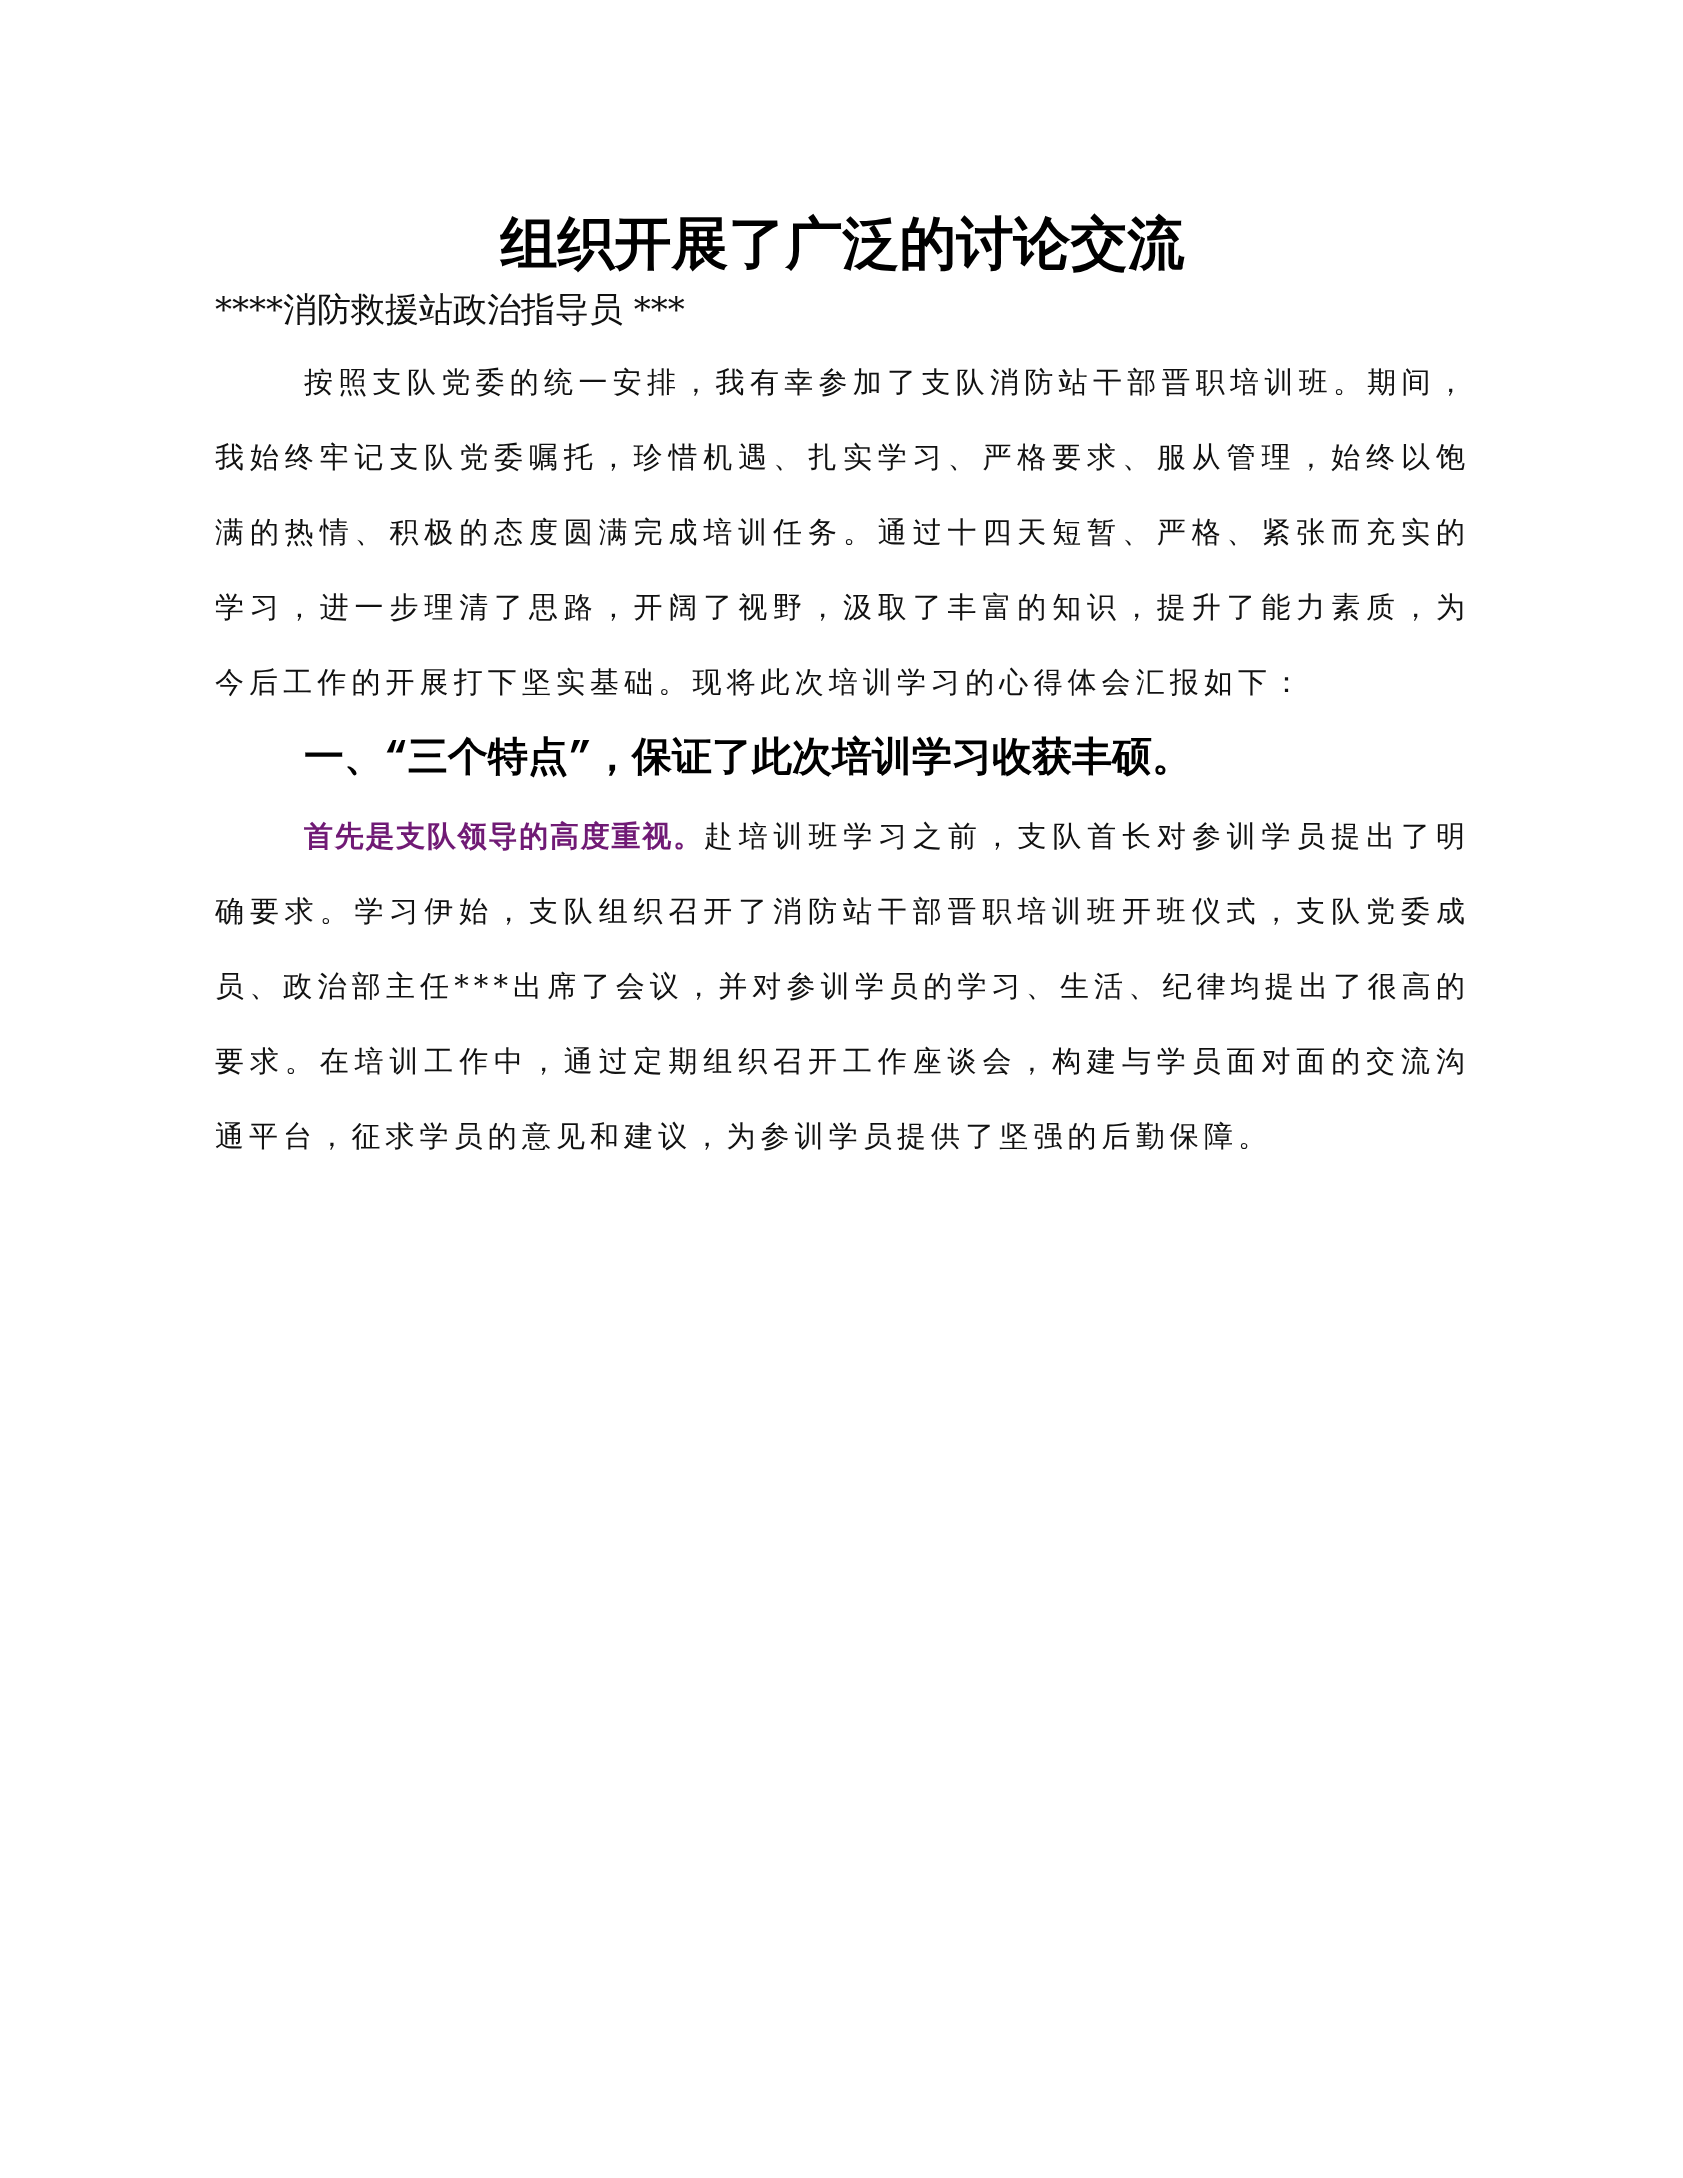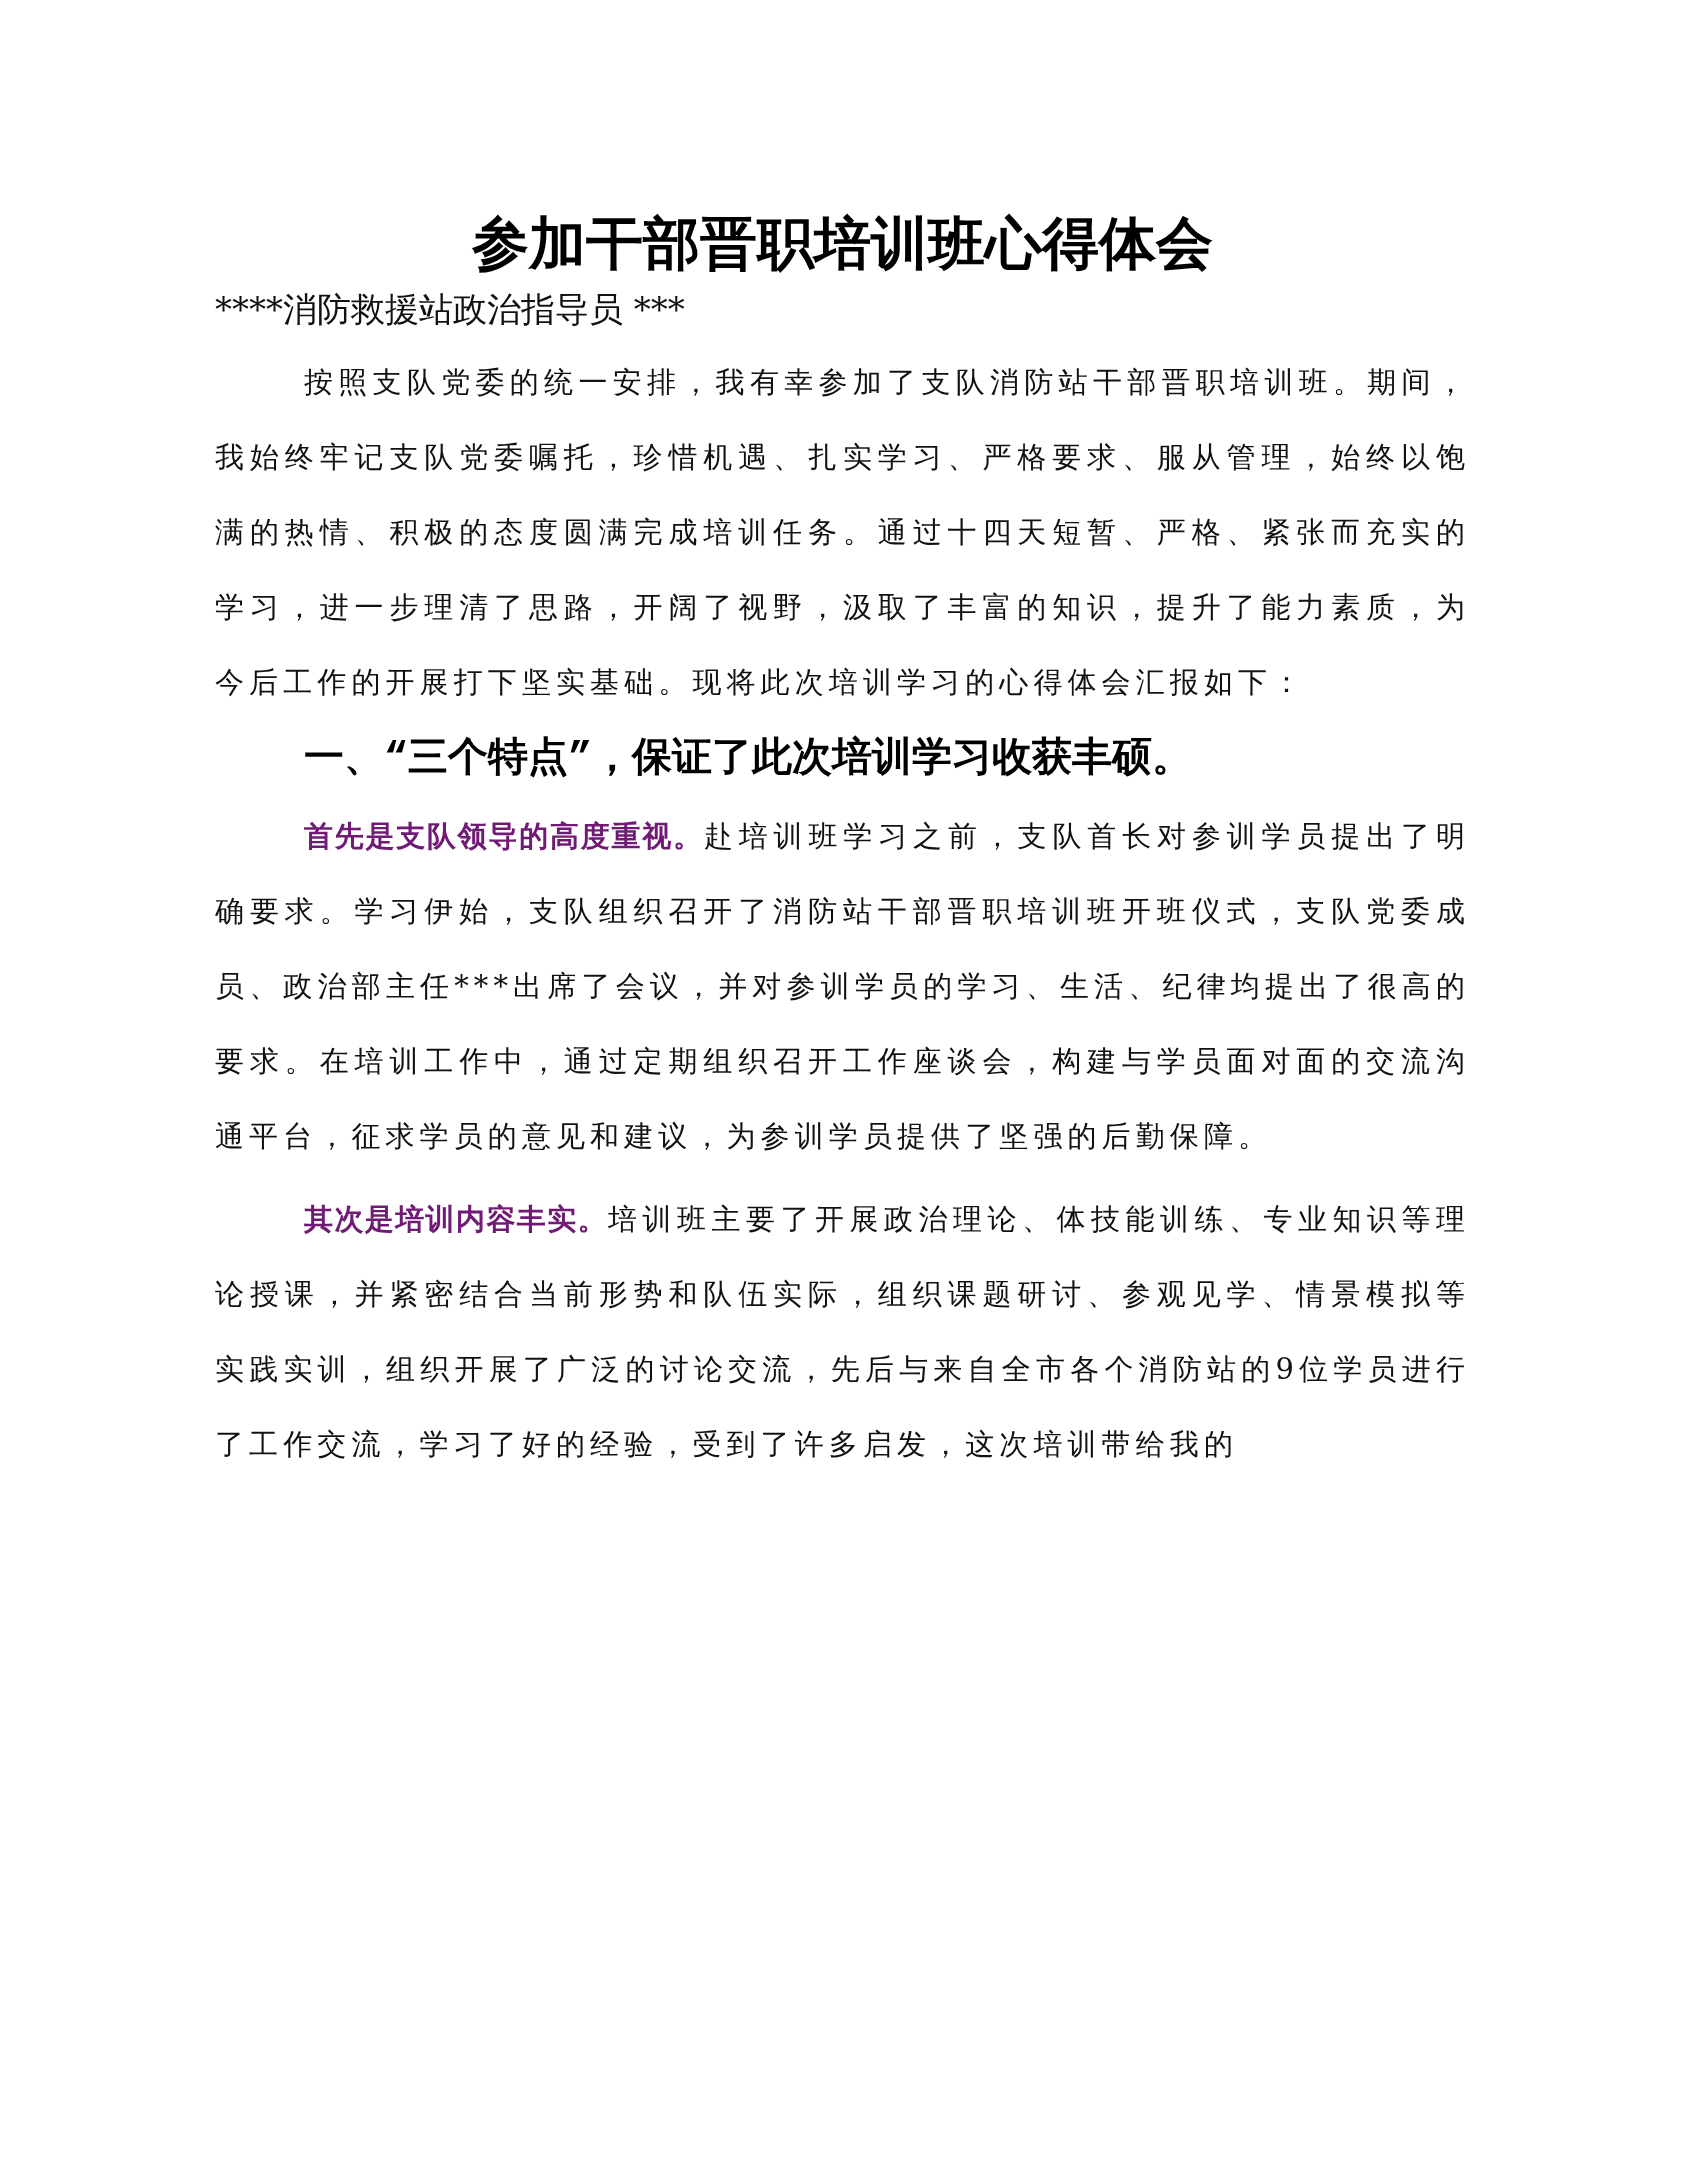--- a/index.html
+++ b/index.html
@@ -25,26 +25,25 @@
       font-weight: bold; font-size: 40px; line-height: 79px; margin: 0;
       text-indent: 89px; color: #000;
     }
     .lead { font-family: Liberation Serif, serif; font-weight: bold; letter-spacing: 1px; color: #701a75; }
     .gap { height: 8px; }
   </style>
 </head>
 <body>
 
 <div class="page">
-  <h1 class="title">参加干部晋职培训班心得体会</h1>
+  <h1 class="title">组织开展了广泛的讨论交流</h1>
   <p class="subtitle">****消防救援站政治指导员  ***</p>
 
   <p class="para">按照支队党委的统一安排，我有幸参加了支队消防站干部晋职培训班。期间，我始终牢记支队党委嘱托，珍惜机遇、扎实学习、严格要求、服从管理，始终以饱满的热情、积极的态度圆满完成培训任务。通过十四天短暂、严格、紧张而充实的学习，进一步理清了思路，开阔了视野，汲取了丰富的知识，提升了能力素质，为今后工作的开展打下坚实基础。现将此次培训学习的心得体会汇报如下：</p>
 
   <p class="heading">一、“三个特点”，保证了此次培训学习收获丰硕。</p>
 
   <p class="para"><span class="lead">首先是支队领导的高度重视。</span><span>赴培训班学习之前，支队首长对参训学员提出了明确要求。学习伊始，支队组织召开了消防站干部晋职培训班开班仪式，支队党委成员、政治部主任***出席了会议，并对参训学员的学习、生活、纪律均提出了很高的要求。在培训工作中，通过定期组织召开工作座谈会，构建与学员面对面的交流沟通平台，征求学员的意见和建议，为参训学员提供了坚强的后勤保障。</span></p>
 
   <div class="gap"></div>
 
-  <p class="para"><span class="lead">其次是培训内容丰实。</span><span>培训班主要了开展政治理论、体技能训练、专业知识等理论授课，并紧密结合当前形势和队伍实际，组织课题研讨、参观见学、情景模拟等实践实训，组织开展了广泛的讨论交流，先后与来自全市各个消防站的9位学员进行了工作交流，学习了好的经验，受到了许多启发，这次培训带给我的</span></p>
 </div>
 
 
 </body></html>

